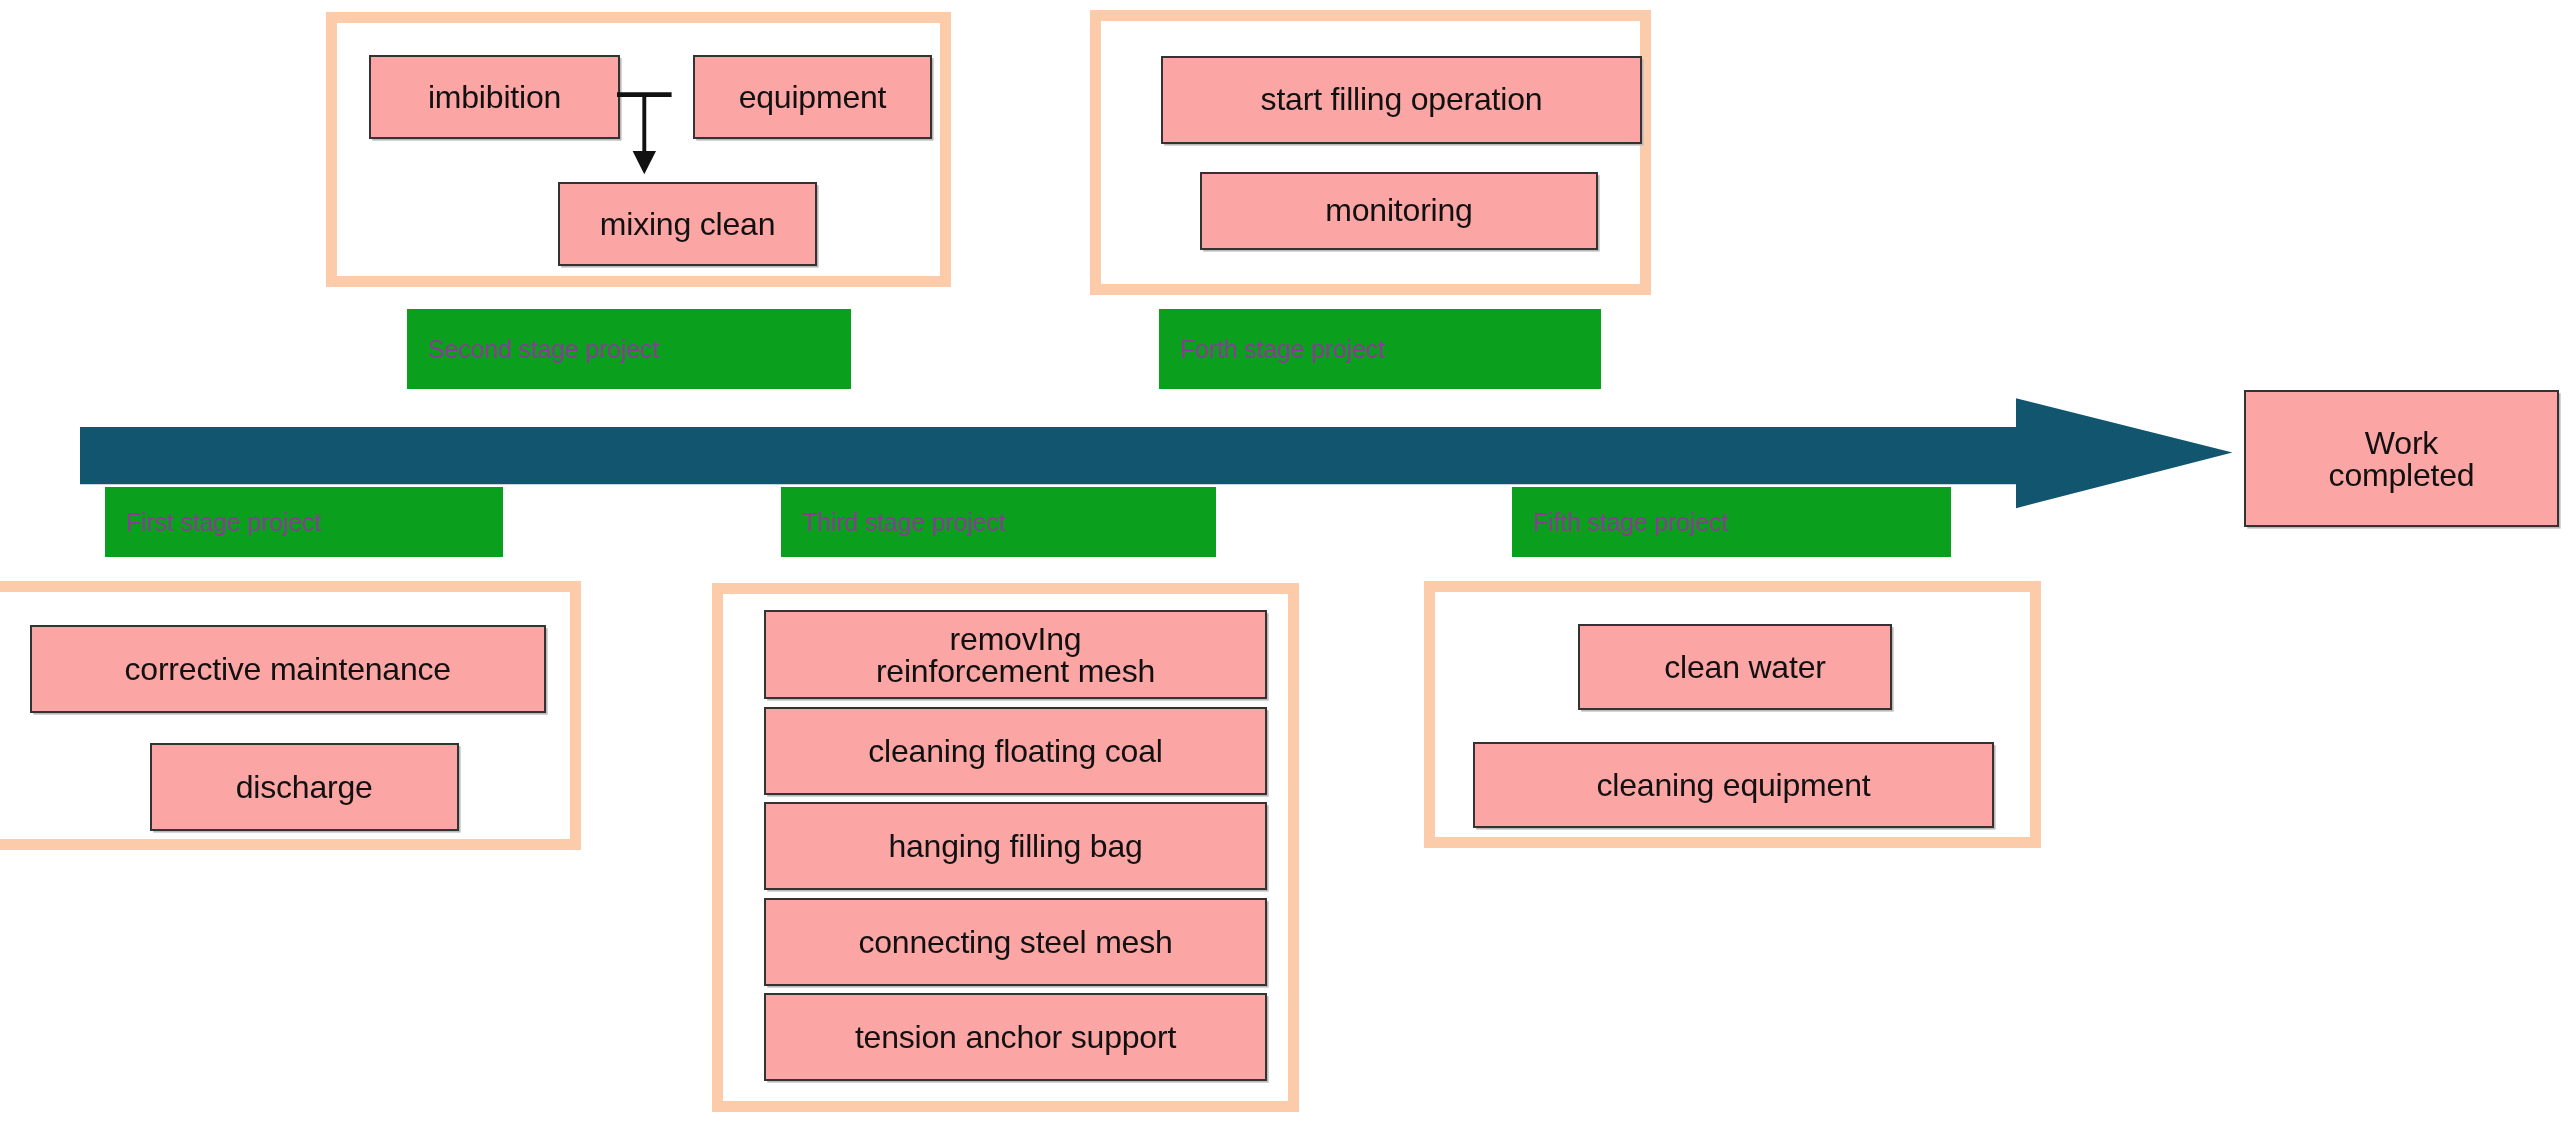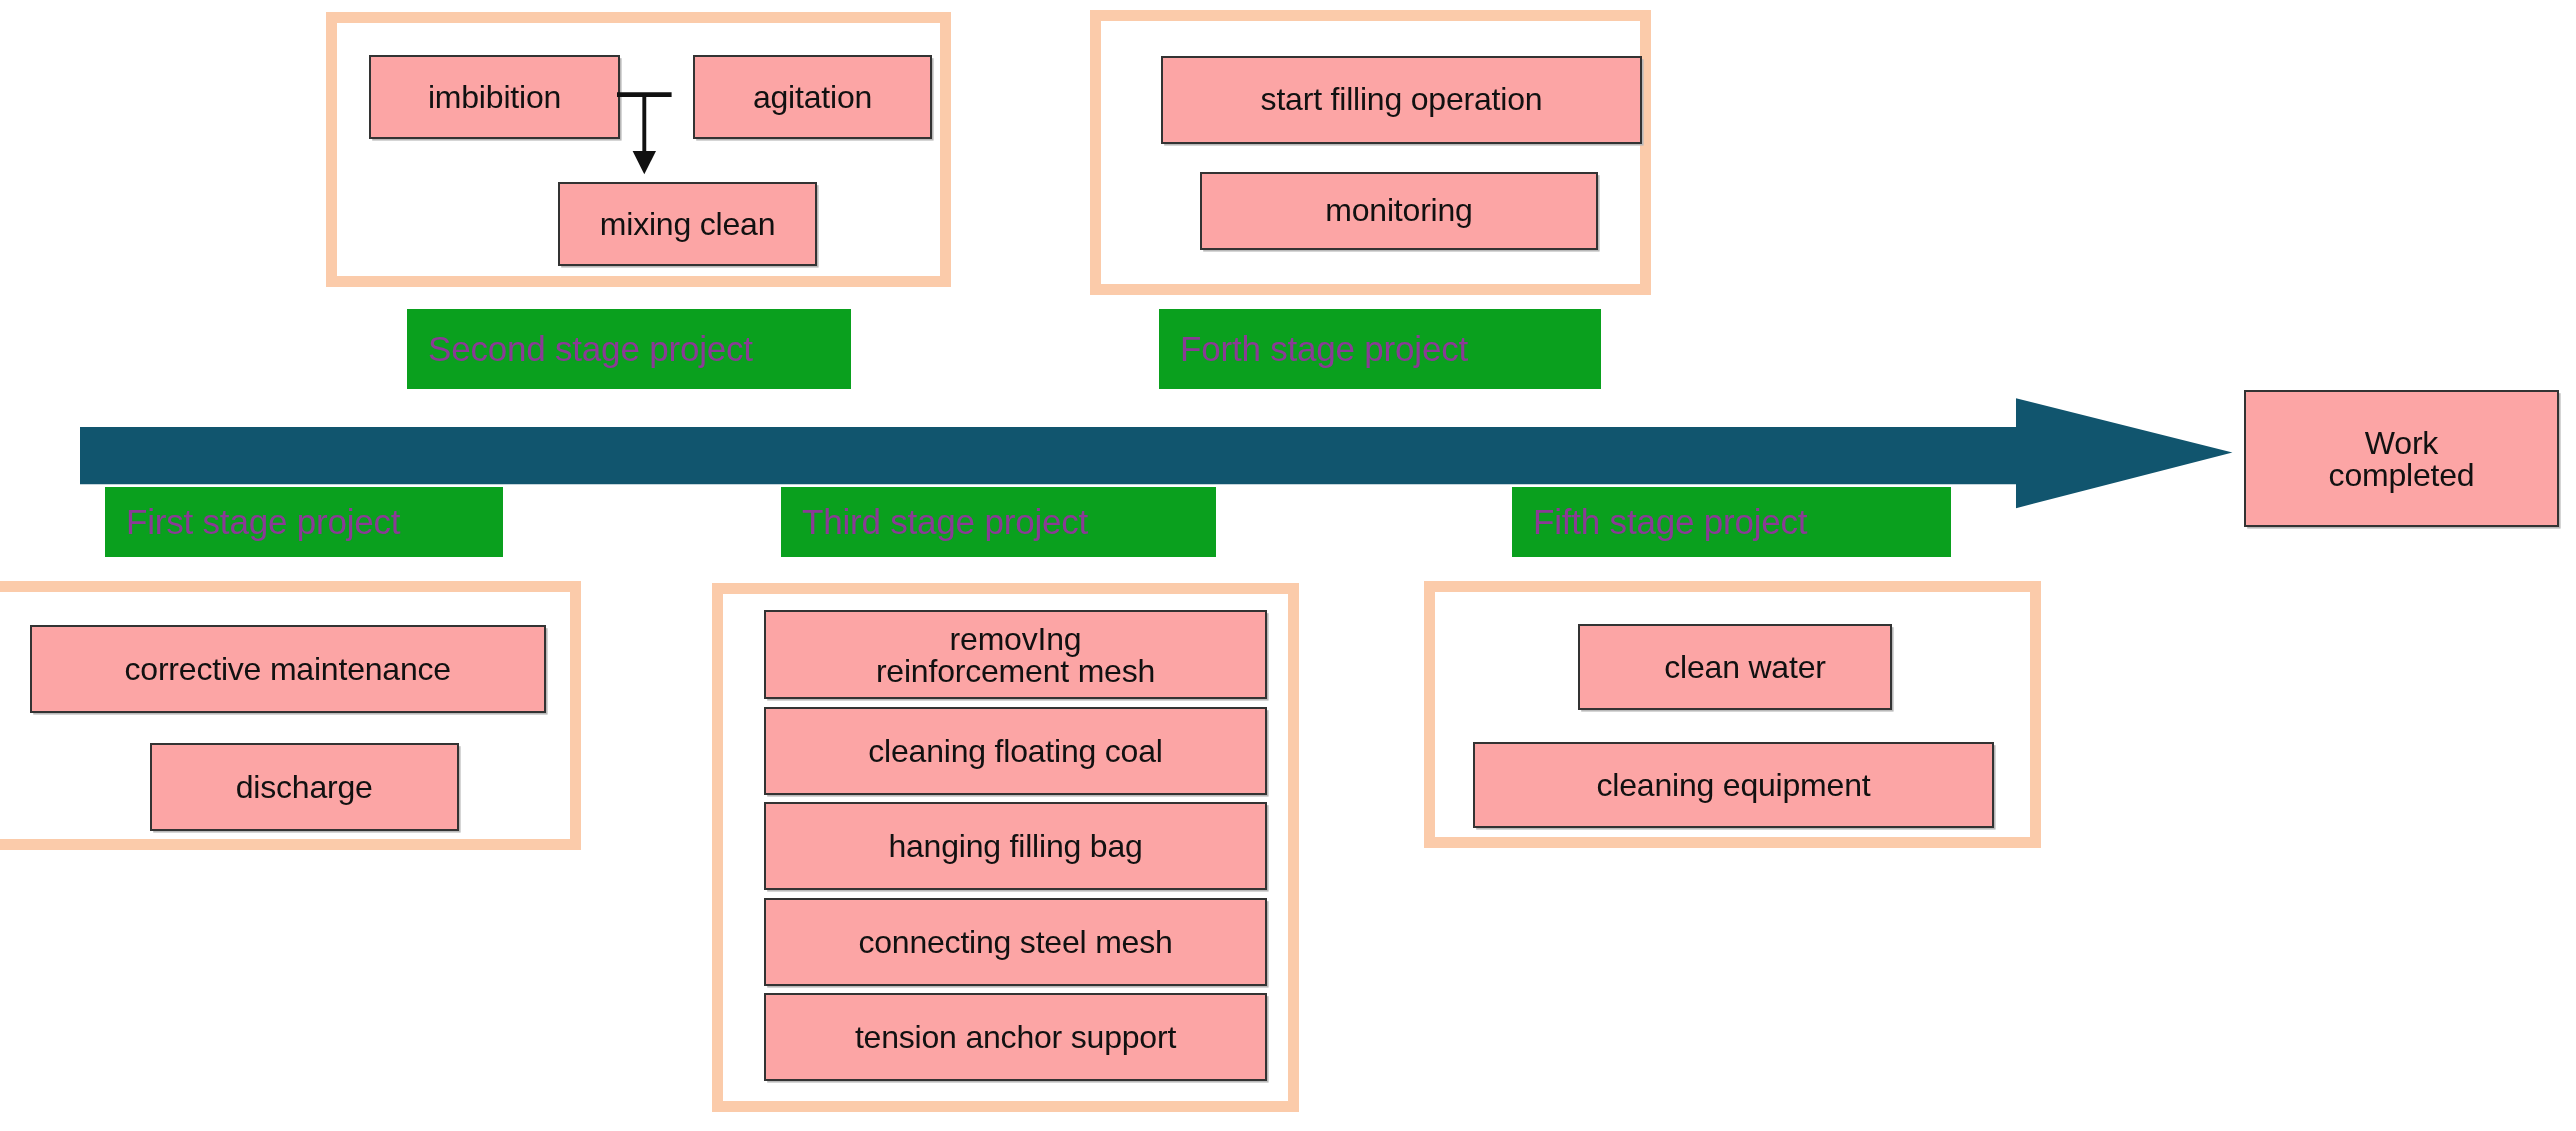--- a/index.html
+++ b/index.html
@@ -43,21 +43,21 @@
     font-size: 32px;
     line-height: 1.08;
     letter-spacing: -0.2px;
   }
   .pbox.two-line { line-height: 1.0; }
   
   .stage-tag {
     position: absolute;
     background: #0aa01e;
     color: #8b3a96;
-    font-size: 35px;
+    font-size: 25px;
     display: flex;
     align-items: center;
     justify-content: flex-start;
     padding-left: 21px;
     box-sizing: border-box;
     letter-spacing: -0.2px;
   }
   
   .timeline-arrow {
     position: absolute;
@@ -77,21 +77,21 @@
   }
 </style>
 </head>
 <body>
 
 <div id="canvas">
 
   <div class="group-box" style="left:326px; top:12px; width:625px; height:275px;">
     <div class="group-inner">
       <div class="pbox" style="left:32px; top:32px; width:251px; height:84px;">imbibition</div>
-      <div class="pbox" style="left:356px; top:32px; width:239px; height:84px;">agitation</div>
+      <div class="pbox" style="left:356px; top:32px; width:239px; height:84px;">equipment</div>
       <div class="pbox" style="left:221px; top:159px; width:259px; height:84px;">mixing clean</div>
 
       <svg class="connector-svg" viewBox="0 0 140 150" preserveAspectRatio="none" style="left:280px; top:62px; width:78px; height:103px;">
         <line x1="0" y1="14" x2="98" y2="14" stroke="#111111" stroke-width="7"></line>
         <line x1="49" y1="14" x2="49" y2="104" stroke="#111111" stroke-width="7"></line>
         <polygon points="49,130 28,96 70,96" fill="#111111"></polygon>
       </svg>
     </div>
   </div>
 

